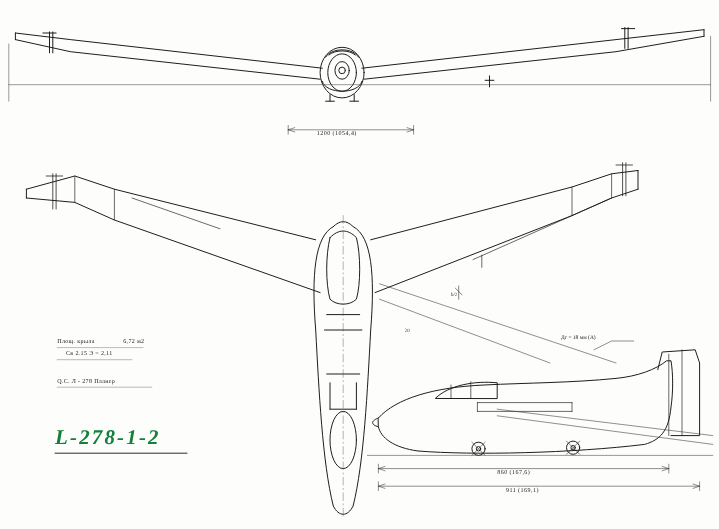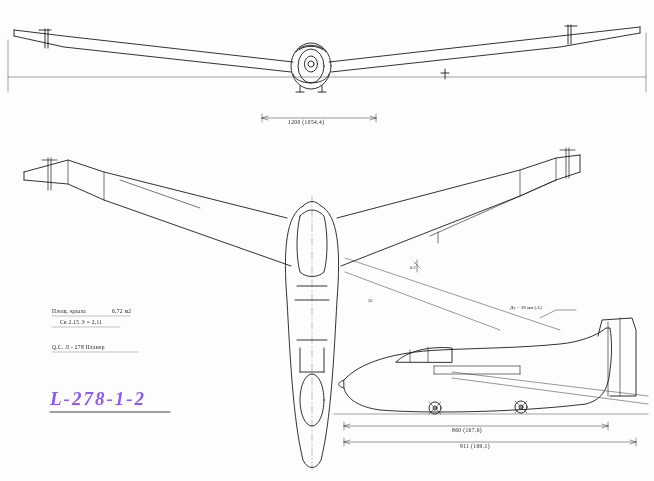--- a/index.html
+++ b/index.html
@@ -38,21 +38,21 @@
   .spec-text {
     font-size: 5.5px;
     letter-spacing: 0.3px;
     color: #222;
   }
   .title-text {
     font-size: 19px;
     font-style: italic;
     font-weight: bold;
     letter-spacing: 2px;
-    color: #8b5cf6;
+    color: #15803d;
     font-family: "Liberation Serif", serif;
   }
   .annot-text {
     font-size: 5px;
     color: #222;
   }
   .tiny-text {
     font-size: 4.5px;
     color: #333;
   }

